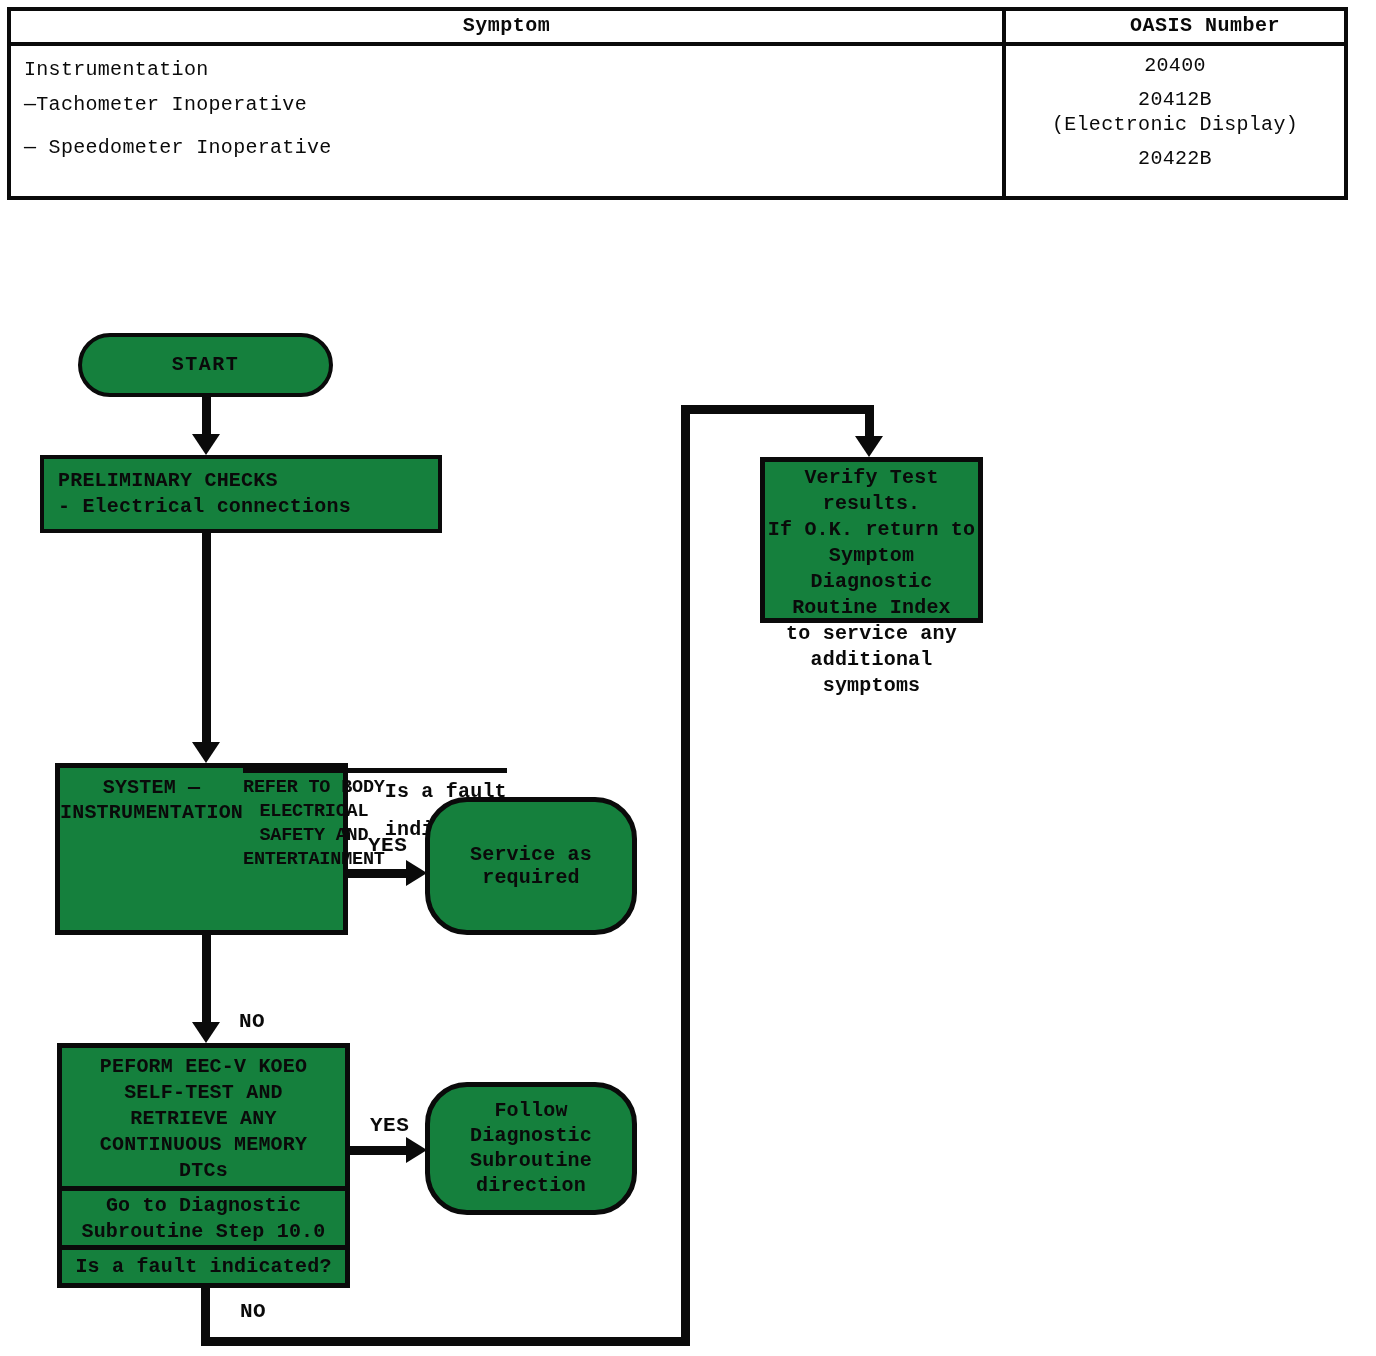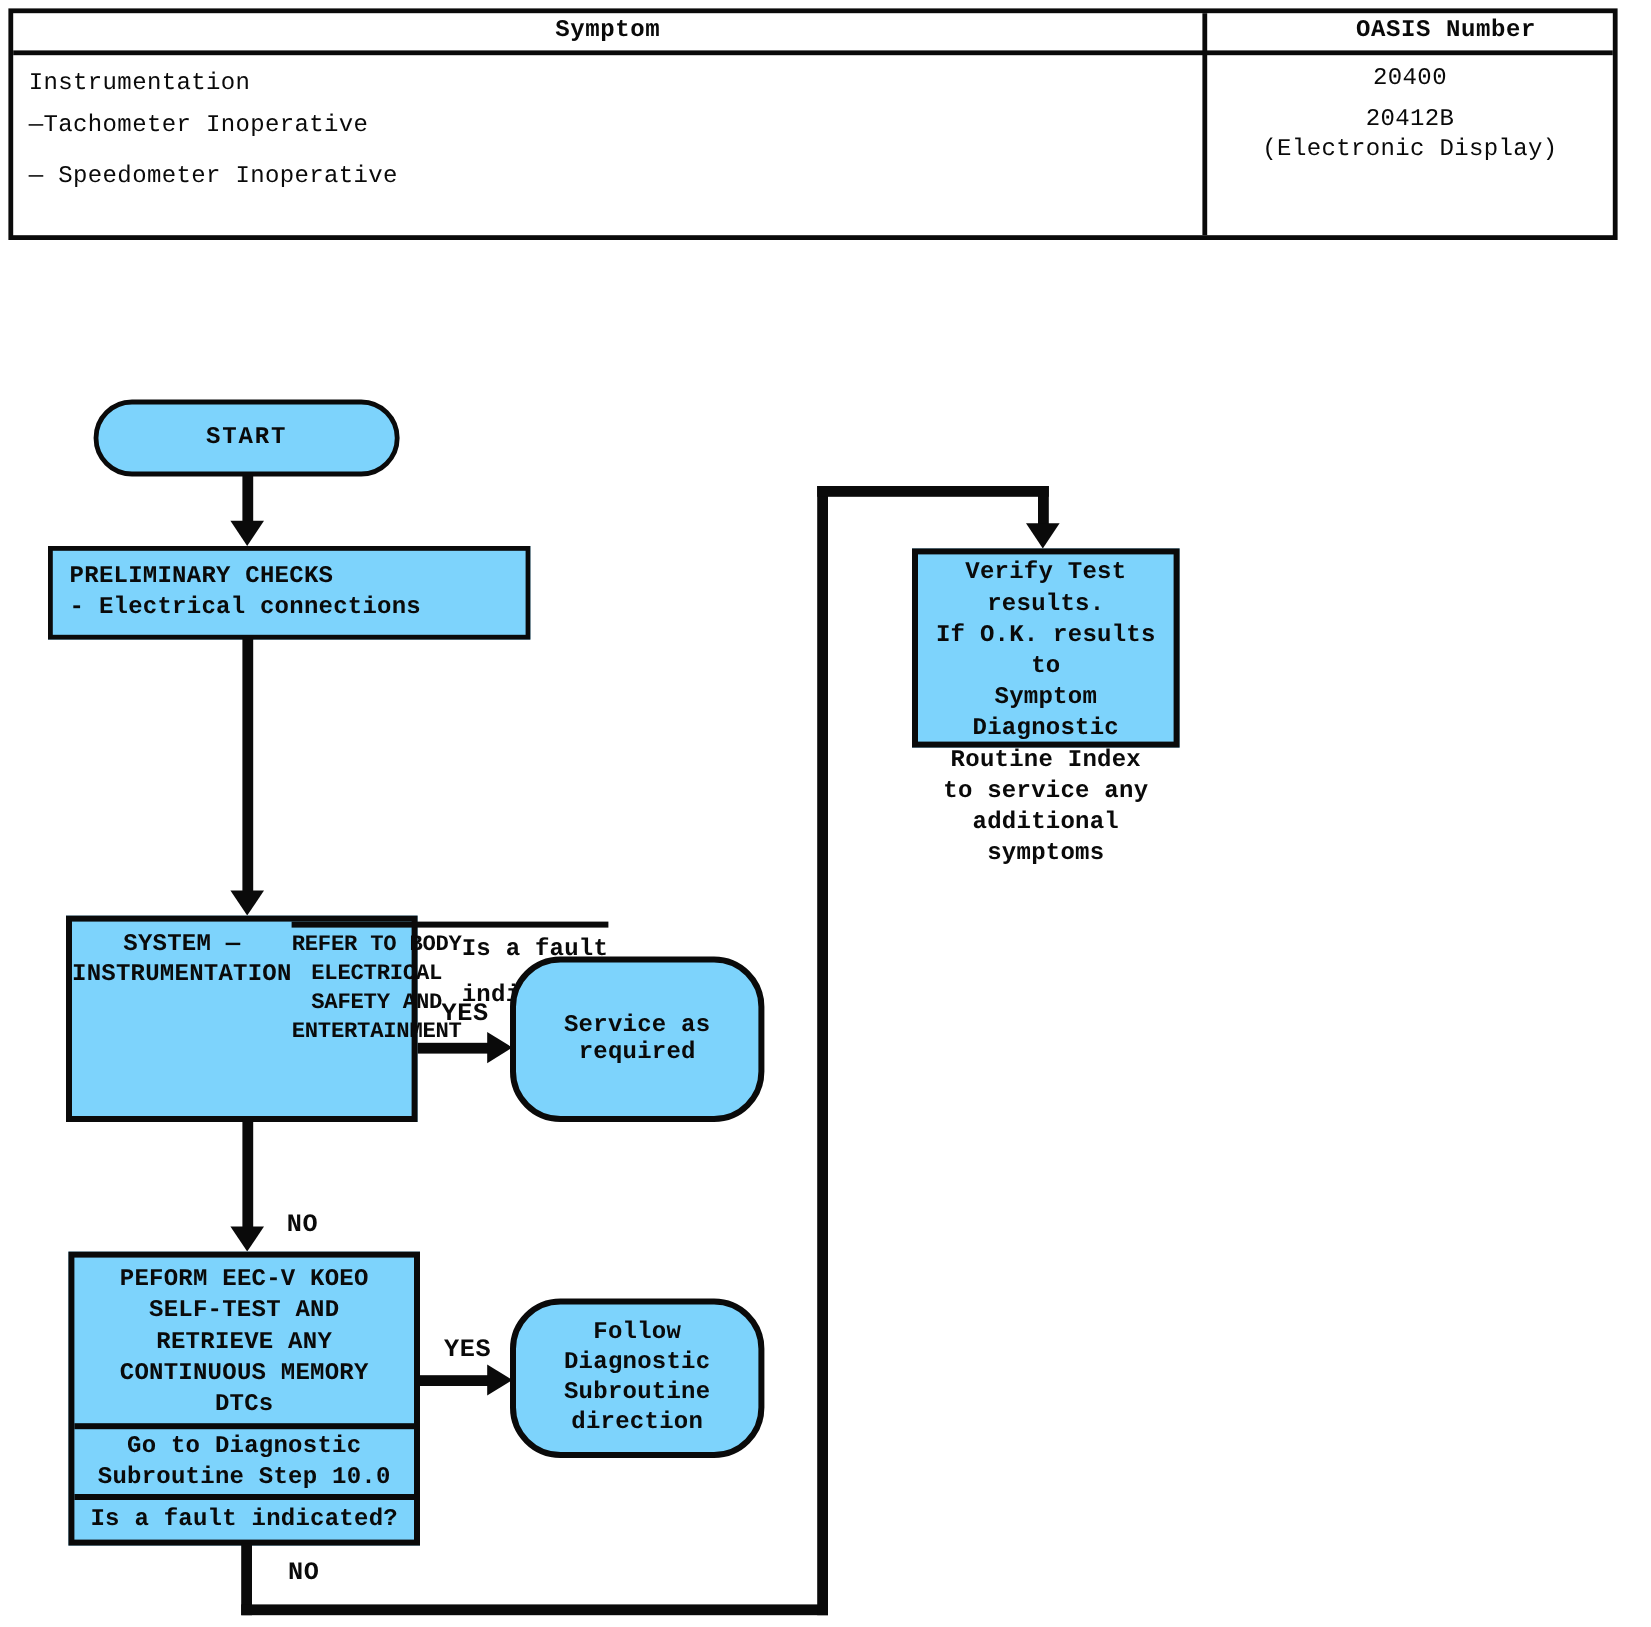--- a/index.html
+++ b/index.html
@@ -18,21 +18,21 @@
            font-size:20px;font-weight:700;letter-spacing:.5px;}
   .sym-cell{position:absolute;left:13px;top:47px;font-size:20px;font-weight:400;letter-spacing:.3px;}
   .sym-cell div{white-space:nowrap;}
   .sym-l1{margin-bottom:12px;}
   .sym-l2{margin-bottom:20px;}
   .oasis-cell{position:absolute;left:995px;top:42px;width:338px;text-align:center;
               font-size:20px;font-weight:400;letter-spacing:.3px;}
   .oasis-group{margin-bottom:9px;line-height:25px;}
 
   
-  .fbox{position:absolute;border:5px solid #0a0a0a;background:#7dd3fc;box-sizing:border-box;
+  .fbox{position:absolute;border:5px solid #0a0a0a;background:#15803d;box-sizing:border-box;
         font-size:20px;font-weight:700;letter-spacing:.2px;}
   .rounded{border-radius:42px;}
   .center{text-align:center;}
   .shaft{position:absolute;background:#0a0a0a;}
   .ah-down{position:absolute;width:0;height:0;
            border-left:14px solid transparent;border-right:14px solid transparent;
            border-top:21px solid #0a0a0a;}
   .ah-right{position:absolute;width:0;height:0;
            border-top:13px solid transparent;border-bottom:13px solid transparent;
            border-left:21px solid #0a0a0a;}
@@ -89,20 +89,21 @@
     </div>
     <div class="oasis-cell">
       <div class="oasis-group">
         <div>20400</div>
       </div>
       <div class="oasis-group">
         <div>20412B</div>
         <div>(Electronic Display)</div>
       </div>
       <div class="oasis-group">
+        <div>20422B</div>
       </div>
     </div>
   </div>
 
   <div class="fbox rounded center start-oval">
     <div>START</div>
   </div>
 
   <div class="shaft" style="left:202px;top:396px;width:9px;height:42px;"></div>
   <div class="ah-down" style="left:192px;top:434px;"></div>
@@ -173,21 +174,21 @@
   <div class="lbl" style="left:240px;top:1300px;">NO</div>
   <div class="shaft" style="left:201px;top:1337px;width:489px;height:9px;"></div>
   <div class="shaft" style="left:681px;top:405px;width:9px;height:941px;"></div>
   <div class="shaft" style="left:681px;top:405px;width:193px;height:9px;"></div>
   <div class="shaft" style="left:865px;top:405px;width:9px;height:33px;"></div>
   <div class="ah-down" style="left:855px;top:436px;"></div>
 
   <div class="fbox center verify">
     <div class="inner">
       <div>Verify Test results.</div>
-      <div>If O.K. results to</div>
+      <div>If O.K. return to</div>
       <div>Symptom Diagnostic</div>
       <div>Routine Index</div>
       <div>to service any</div>
       <div>additional symptoms</div>
     </div>
   </div>
 
 </div>
 
 </body></html>

